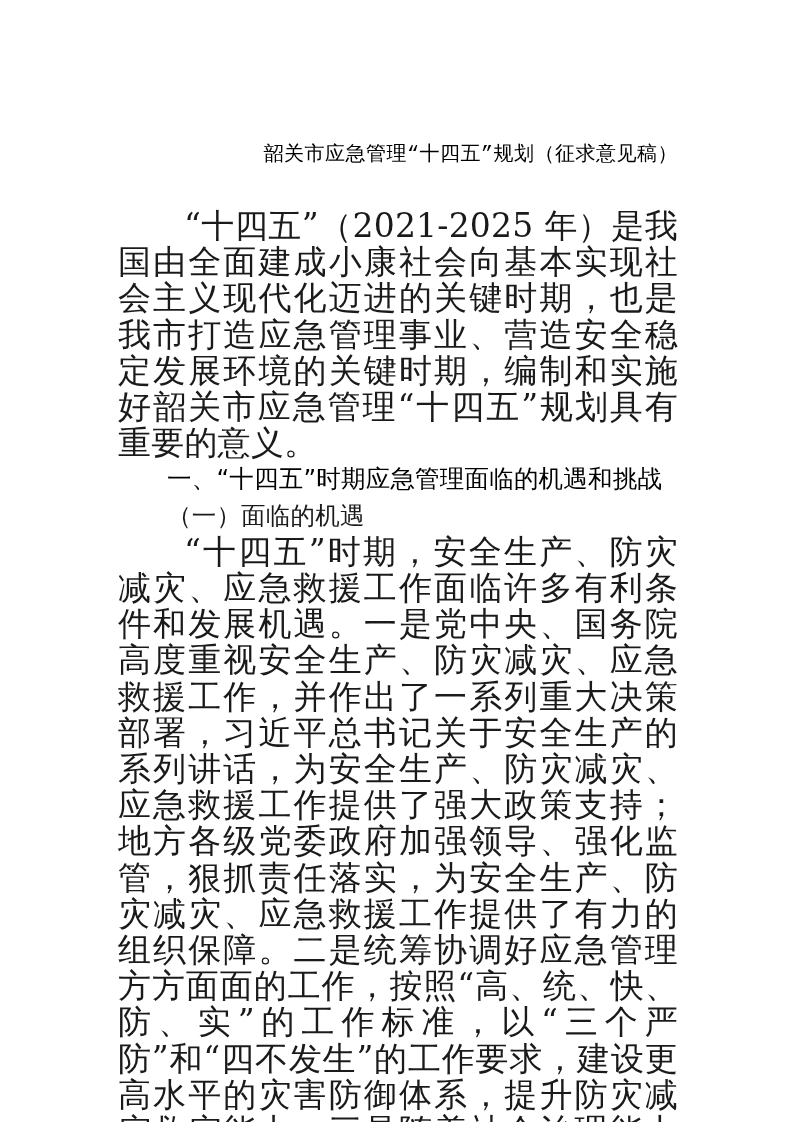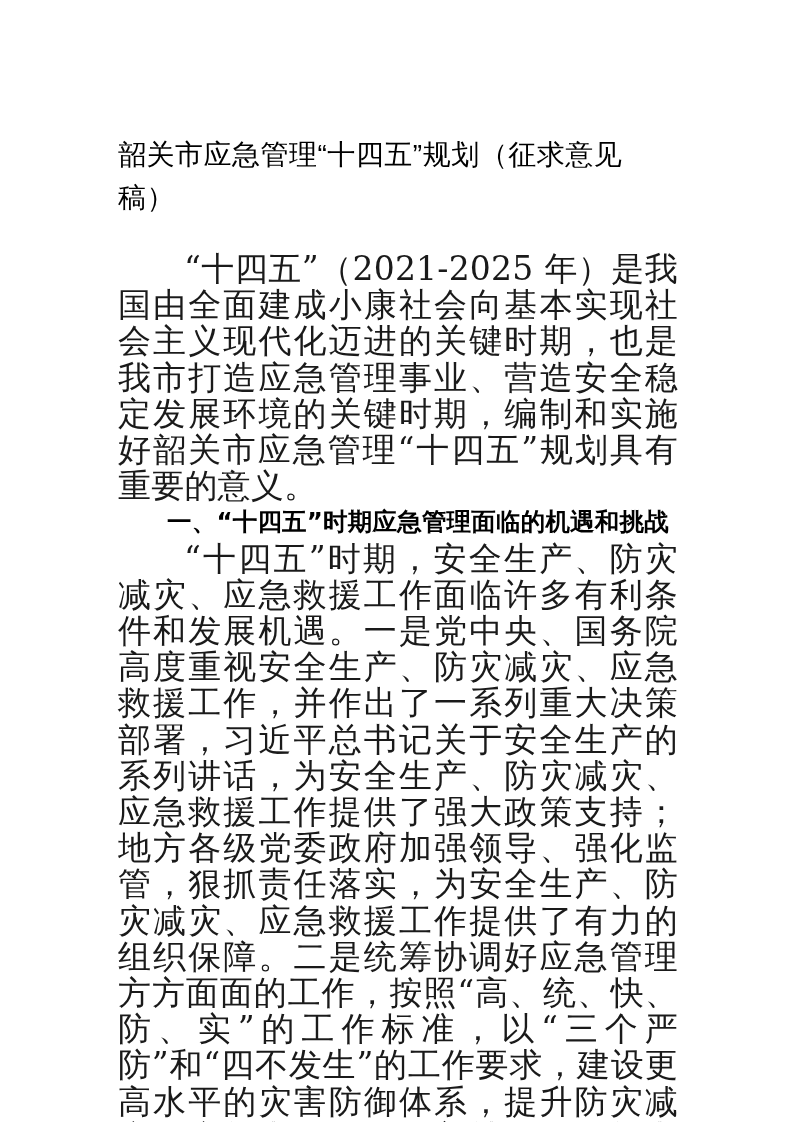--- a/index.html
+++ b/index.html
@@ -19,26 +19,26 @@
     position: absolute;
     left: 118px;
     top: 0;
     width: 560px;
   }
 
   
   .doc-title {
     margin: 0;
     padding-top: 133px;
-    font-family: Liberation Sans, sans-serif;
-    font-size: 28px;
+    font-family: Liberation Mono, monospace;
+    font-size: 20px;
     font-weight: 400;
     line-height: 43px;
     color: #000000;
-    text-align: left;
+    text-align: right;
     letter-spacing: 0.5px;
   }
 
   
   .body-para {
     margin: 0;
     font-family: "DejaVu Serif", "Liberation Serif", serif;
     font-size: 33px;
     line-height: 36.2px;
     color: #1a1a1a;
@@ -50,21 +50,21 @@
 
   .para-lead {
     padding-top: 32px;
   }
 
   
   .h-level1 {
     margin: 0;
     font-family: "DejaVu Sans", "Liberation Sans", sans-serif;
     font-size: 24.5px;
-    font-weight: 700;
+    font-weight: 400;
     line-height: 36.2px;
     color: #000000;
     text-indent: 2em;
     letter-spacing: 0.2px;
   }
 
   
   .h-level2 {
     margin: 0;
     font-family: "DejaVu Serif", "Liberation Serif", serif;
@@ -81,17 +81,18 @@
 
 <div class="page">
   <div class="content">
 
     <h1 class="doc-title">韶关市应急管理“十四五”规划（征求意见稿）</h1>
 
     <p class="body-para para-lead">“十四五”（2021-2025 年）是我国由全面建成小康社会向基本实现社会主义现代化迈进的关键时期，也是我市打造应急管理事业、营造安全稳定发展环境的关键时期，编制和实施好韶关市应急管理“十四五”规划具有重要的意义。</p>
 
     <h2 class="h-level1">一、“十四五”时期应急管理面临的机遇和挑战</h2>
 
+    <h3 class="h-level2">（一）面临的机遇</h3>
 
     <p class="body-para">“十四五”时期，安全生产、防灾减灾、应急救援工作面临许多有利条件和发展机遇。一是党中央、国务院高度重视安全生产、防灾减灾、应急救援工作，并作出了一系列重大决策部署，习近平总书记关于安全生产的系列讲话，为安全生产、防灾减灾、应急救援工作提供了强大政策支持；地方各级党委政府加强领导、强化监管，狠抓责任落实，为安全生产、防灾减灾、应急救援工作提供了有力的组织保障。二是统筹协调好应急管理方方面面的工作，按照“高、统、快、防、实”的工作标准，以“三个严防”和“四不发生”的工作要求，建设更高水平的灾害防御体系，提升防灾减灾救灾能力。三是随着社会治理能力不断提高，社会文明素质、安全意识和法治观念加快提升，安全发展的社会环境进一步优化。四是经济社会发展提质增效、产业结构优化升级、科技创新快速发展，将加快淘汰落后工艺、技术、装备和产能，</p>
 
   </div>
 </div>
 
 </body></html>

